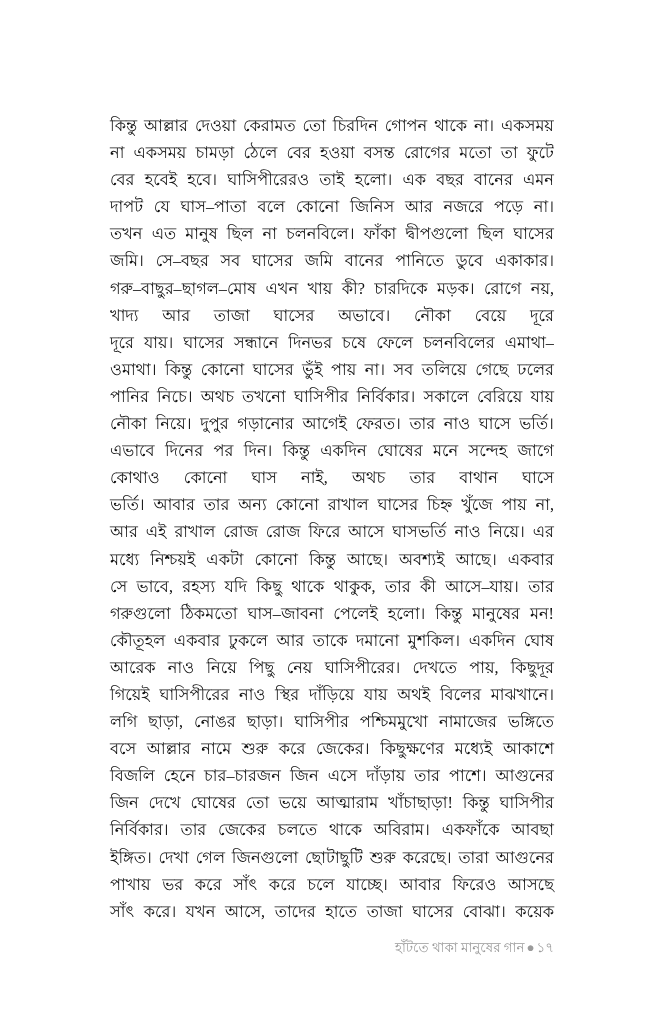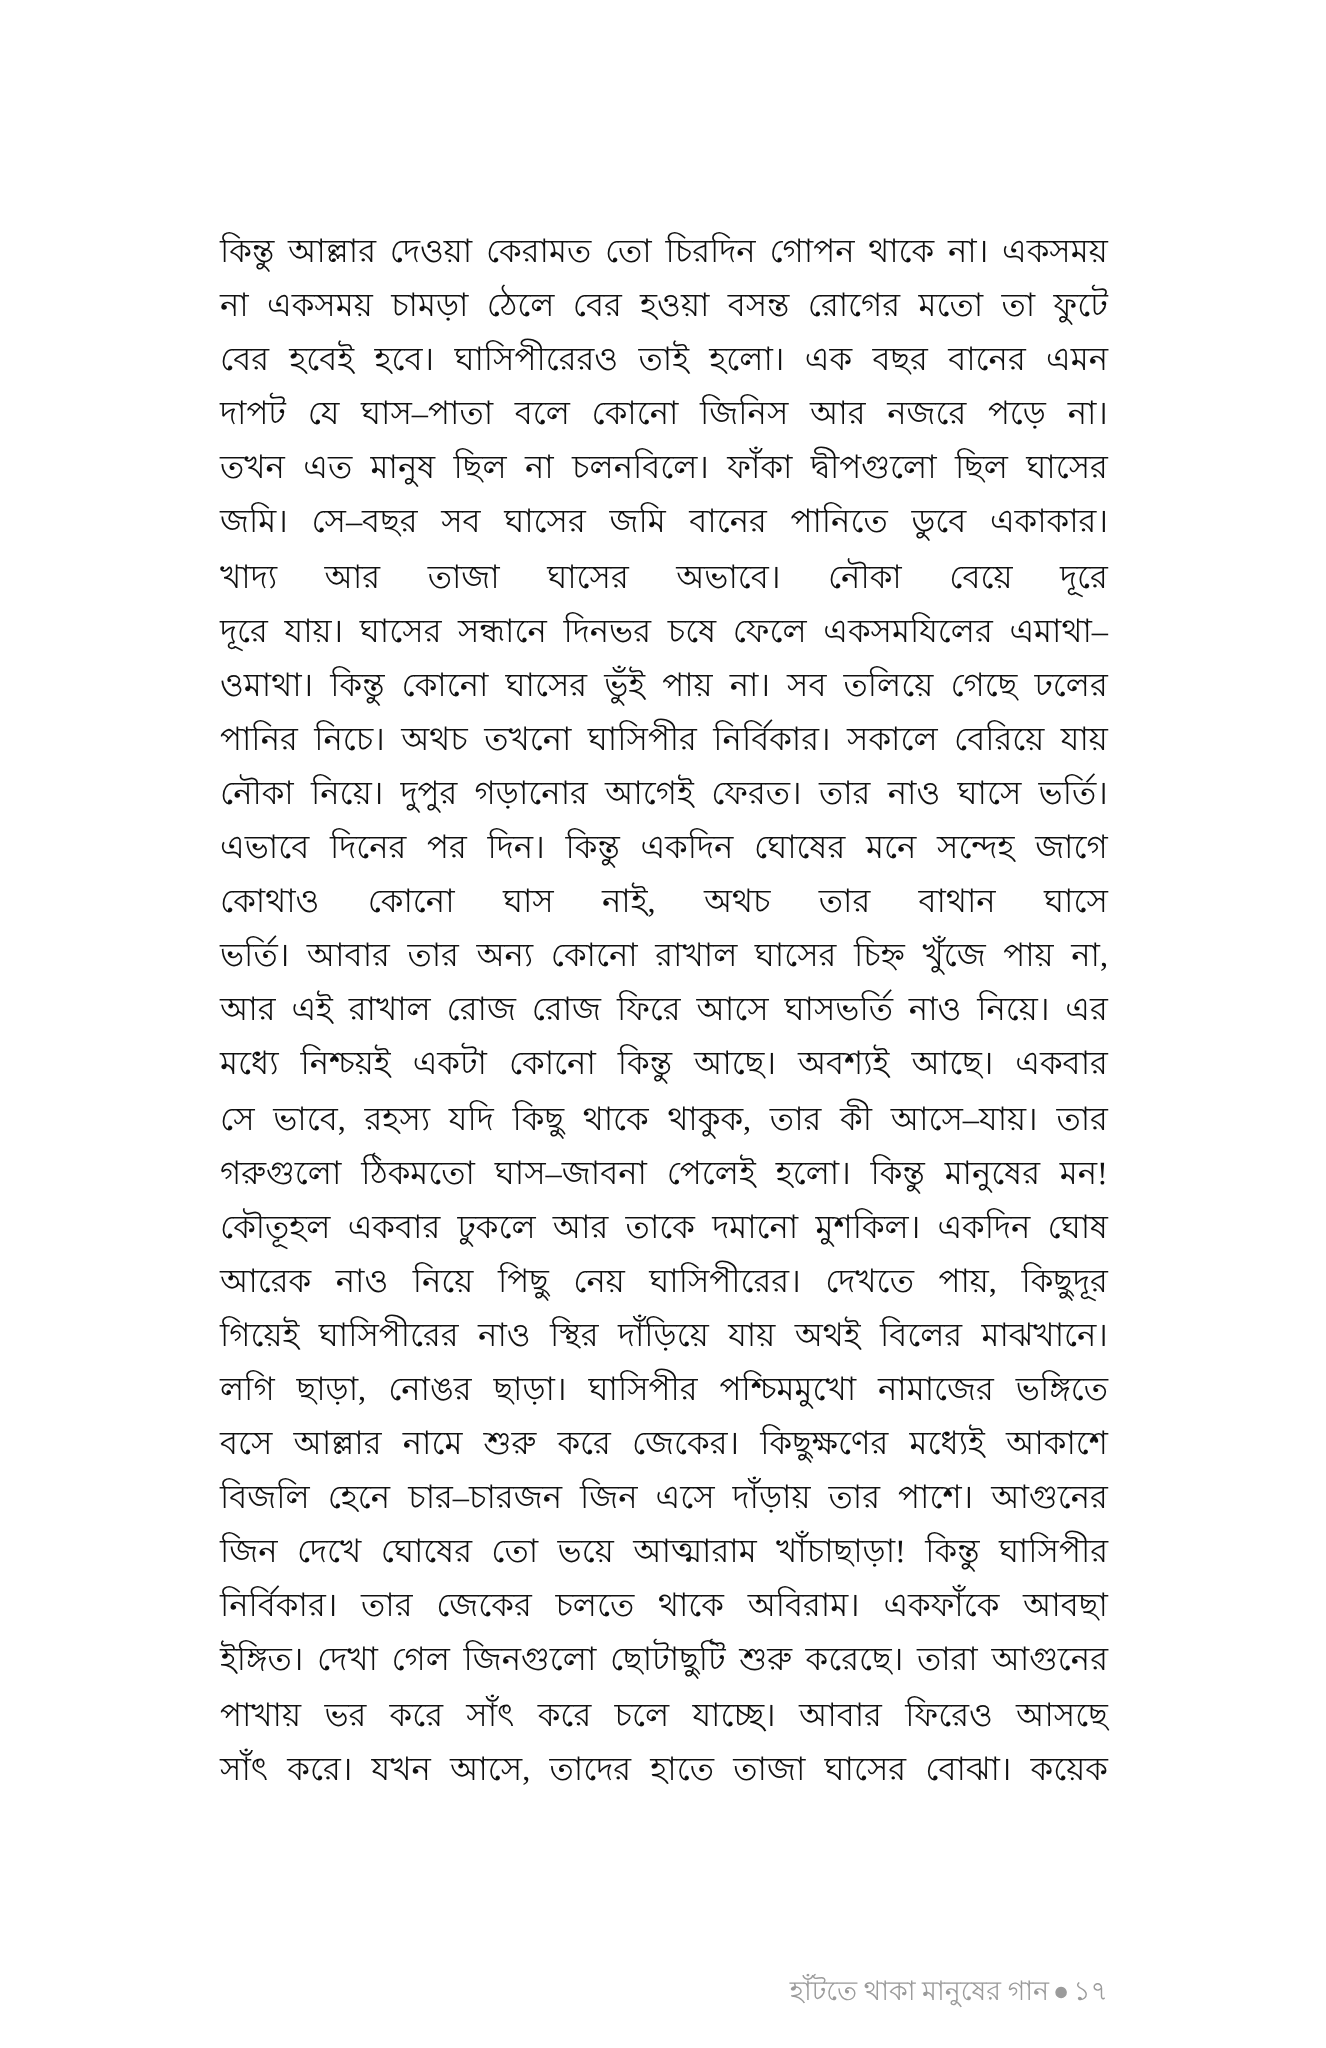--- a/index.html
+++ b/index.html
@@ -53,21 +53,20 @@
   .footer {
     position: absolute;
     left: 110px;
     top: 938px;
     width: 444px;
     text-align: right;
     font-size: 13.4px;
     line-height: 20px;
     color: #9b9b9b;
     white-space: nowrap;
-    margin-top: 48px;
   }
   .footer .sep {
     color: #9b9b9b;
     padding: 0 2px;
   }
 </style>
 </head>
 <body>
 
 <div class="page">
@@ -139,38 +138,48 @@
         <span>সে–বছর</span>
         <span>সব</span>
         <span>ঘাসের</span>
         <span>জমি</span>
         <span>বানের</span>
         <span>পানিতে</span>
         <span>ডুবে</span>
         <span>একাকার।</span>
       </div>
       <div class="body-line">
+        <span>গরু–বাছুর–ছাগল–মোষ</span>
+        <span>এখন</span>
+        <span>খায়</span>
+        <span>কী?</span>
+        <span>চারদিকে</span>
+        <span>মড়ক।</span>
+        <span>রোগে</span>
+        <span>নয়,</span>
+      </div>
+      <div class="body-line">
         <span>খাদ্য</span>
         <span>আর</span>
         <span>তাজা</span>
         <span>ঘাসের</span>
         <span>অভাবে।</span>
         <span>নৌকা</span>
         <span>বেয়ে</span>
         <span>দূরে</span>
       </div>
       <div class="body-line">
         <span>দূরে</span>
         <span>যায়।</span>
         <span>ঘাসের</span>
         <span>সন্ধানে</span>
         <span>দিনভর</span>
         <span>চষে</span>
         <span>ফেলে</span>
-        <span>একসমযিলের</span>
+        <span>চলনবিলের</span>
         <span>এমাথা–</span>
       </div>
       <div class="body-line">
         <span>ওমাথা।</span>
         <span>কিন্তু</span>
         <span>কোনো</span>
         <span>ঘাসের</span>
         <span>ভুঁই</span>
         <span>পায়</span>
         <span>না।</span>

